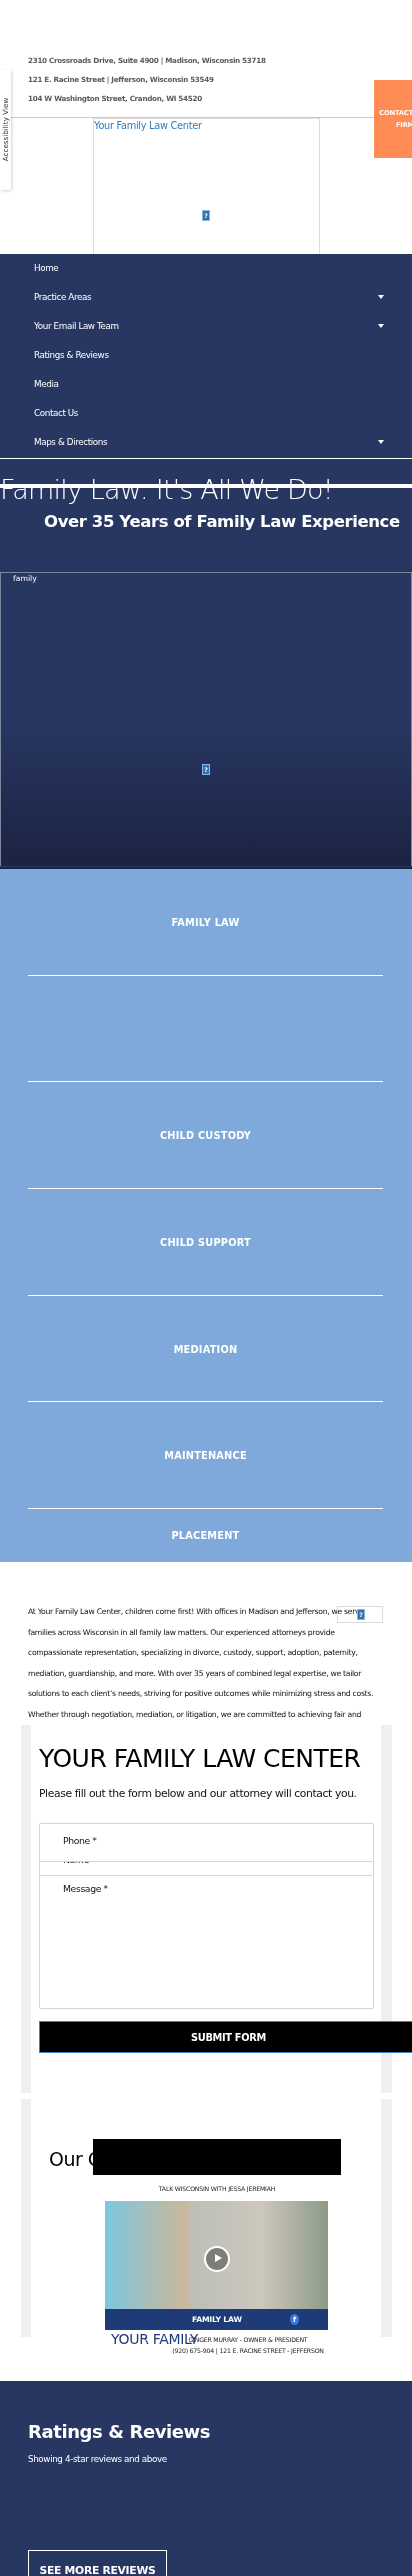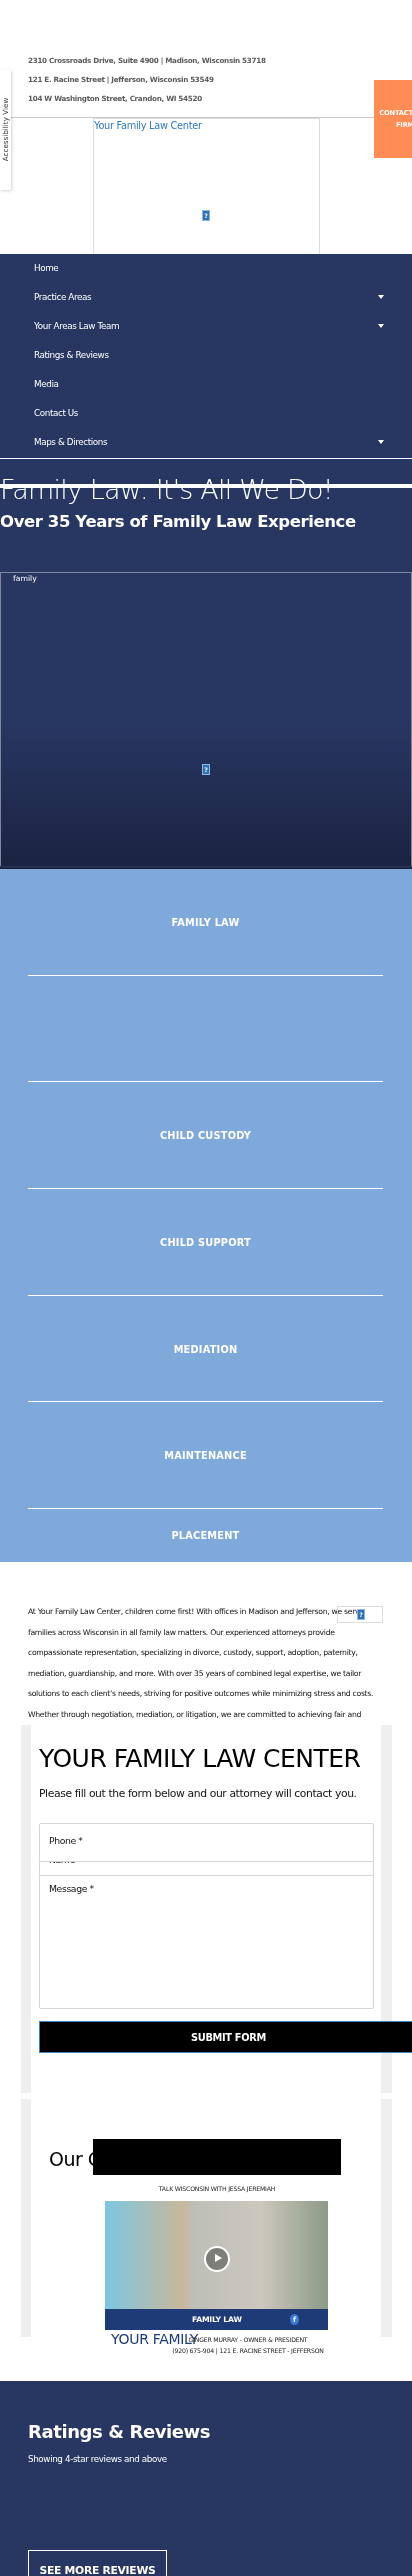--- a/index.html
+++ b/index.html
@@ -21,40 +21,40 @@
   .call-phone { left: 0; width: 412px; text-align: center; font-size: 17px; font-weight: bold; color: #7ea9da; letter-spacing: -0.3px; }
 
   
   .nav { left: 0; top: 254px; width: 412px; height: 230px; background: #283762; }
   .nav-item { position: absolute; left: 34px; width: 350px; height: 20.6px; color: #fff; font-size: 8.8px; letter-spacing: -0.4px; display: flex; align-items: center; }
   .nav-item .caret { position: absolute; right: 0; top: 8.2px; width: 0; height: 0; border-left: 3.1px solid transparent; border-right: 3.1px solid transparent; border-top: 4.1px solid #fff; }
 
   
   .hero { left: 0; top: 488px; width: 412px; height: 379px; background: #283762; }
   .hero-title { left: 0; top: 490px; font-size: 27px; font-weight: 300; color: #fff; letter-spacing: -0.8px; white-space: nowrap; font-family: "DejaVu Sans", sans-serif; -webkit-text-stroke: 0; }
-  .hero-sub { left: 0; top: 522px; font-size: 16.5px; font-weight: bold; color: #fff; letter-spacing: -0.4px; white-space: nowrap; }
+  .hero-sub { left: 0; top: 522px; font-size: 16.5px; font-weight: bold; color: #fff; letter-spacing: -0.4px; white-space: nowrap; padding-left: 44px; }
   .hero-img { left: 0; top: 572px; width: 412px; height: 294px; border-top: 1.5px solid #7d879e; border-left: 0.5px solid #7d879e; border-right: 0.5px solid #7d879e; background: linear-gradient(to bottom, #283762 0%, #283762 50%, #1b2342 100%); }
   .hero-img .alt { position: absolute; left: 12px; top: 1px; font-size: 7.7px; color: #fff; }
 
   
   .practice { left: 0; top: 867px; width: 412px; height: 695px; background: #7ea9da; border-top: 2.1px solid #1c2440; }
   .pa-item { position: absolute; left: 28px; width: 355px; height: 107px; display: flex; align-items: center; justify-content: center; color: #fff; font-weight: bold; font-size: 9.8px; letter-spacing: 0.2px; }
   .pa-divider { position: absolute; left: 28px; width: 355px; height: 1px; background: #fff; }
 
   
   .intro { left: 28px; top: 1602px; width: 355px; font-size: 7.7px; line-height: 20.6px; color: #111; letter-spacing: -0.3px; }
   .intro-img { left: 337px; top: 1606px; width: 46px; height: 16.5px; border: 1px solid #dcdcdc; }
 
   
   .panel { left: 20.6px; width: 371px; background: #efefef; }
   .panel-inner { position: absolute; left: 10.3px; top: 0; width: 350px; height: 100%; background: #fff; }
   .form-title { left: 39px; top: 1745px; font-size: 25px; color: #000; letter-spacing: -0.5px; white-space: nowrap; }
   .form-desc { left: 39px; top: 1731px; font-size: 10.8px; color: #111; letter-spacing: -0.4px; white-space: nowrap; }
   .field { position: absolute; left: 39px; width: 335px; height: 39px; border: 0.8px solid #d5d5d5; border-radius: 1.5px; background: #fff; }
-  .field span { position: absolute; left: 9px; top: 11.3px; font-size: 9.3px; color: #111; letter-spacing: -0.4px; }
+  .field span { position: absolute; left: 23px; top: 11.3px; font-size: 9.3px; color: #111; letter-spacing: -0.4px; }
   .textarea span { top: 7.2px; }
   .submit { left: 39px; top: 2021px; width: 379px; height: 32px; background: #000; border: 0.5px solid #3c85c4; color: #fff; font-weight: bold; font-size: 9.8px; display: flex; align-items: center; justify-content: center; letter-spacing: -0.3px; }
 
   
   .offices-title { left: 49px; top: 2146px; font-size: 19px; color: #000; letter-spacing: -0.5px; white-space: nowrap; }
   .video { left: 93px; top: 2139px; width: 248px; height: 284px; background: #fff; }
   .video .bar { position: absolute; left: 0; width: 248px; height: 36px; background: #000; }
   .video .frame { position: absolute; left: 12.4px; top: 62px; width: 223px; height: 129px; background: linear-gradient(90deg, #7cc7e0 0%, #c9b79b 35%, #bdbfb8 40%, #cdc7bd 70%, #8c9a86 100%); }
   .video .cap { position: absolute; left: 0; width: 248px; text-align: center; color: #222; font-size: 6.2px; letter-spacing: -0.2px; white-space: nowrap; }
   .video .band { position: absolute; left: 12.4px; top: 170px; width: 223px; height: 20.6px; background: #1e3b78; color: #fff; font-weight: bold; font-size: 7.7px; display: flex; align-items: center; justify-content: center; letter-spacing: -0.2px; }
@@ -90,21 +90,21 @@
 
 <div class="abs nav">
   <div class="nav-item" style="top:33px">
       <span>Practice Areas</span>
       <i class="caret"></i>
     </div>
   <div class="nav-item" style="top:3.6px">
       <span>Home</span>
     </div>
   <div class="nav-item" style="top:62px">
-      <span>Your Areas Law Team</span>
+      <span>Your Email Law Team</span>
       <i class="caret"></i>
     </div>
   <div class="nav-item" style="top:91px">
       <span>Ratings &amp; Reviews</span>
     </div>
   <div class="nav-item" style="top:120px">
       <span>Media</span>
     </div>
   <div class="nav-item" style="top:149px">
       <span>Contact Us</span>

